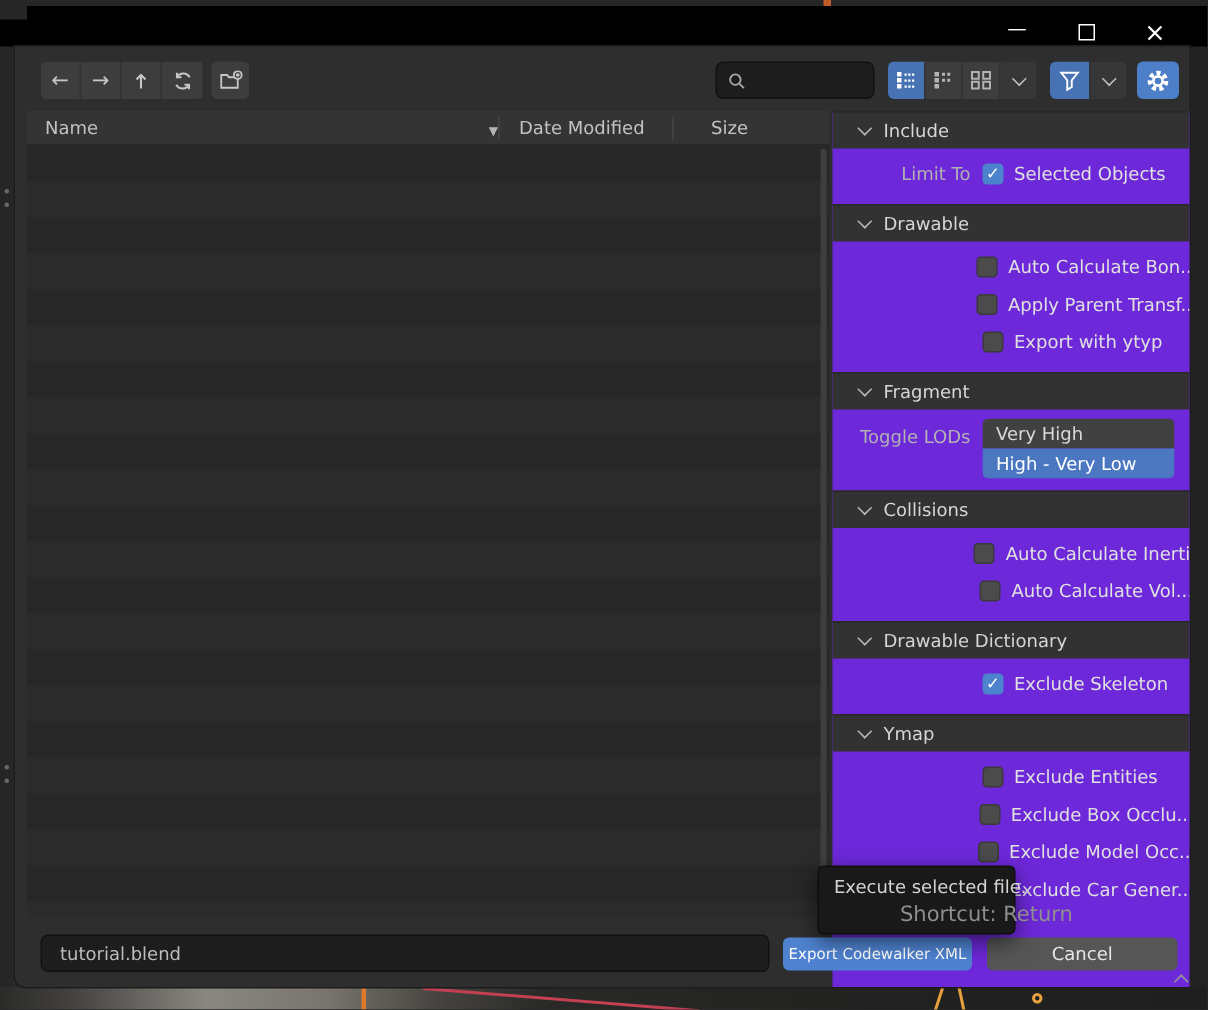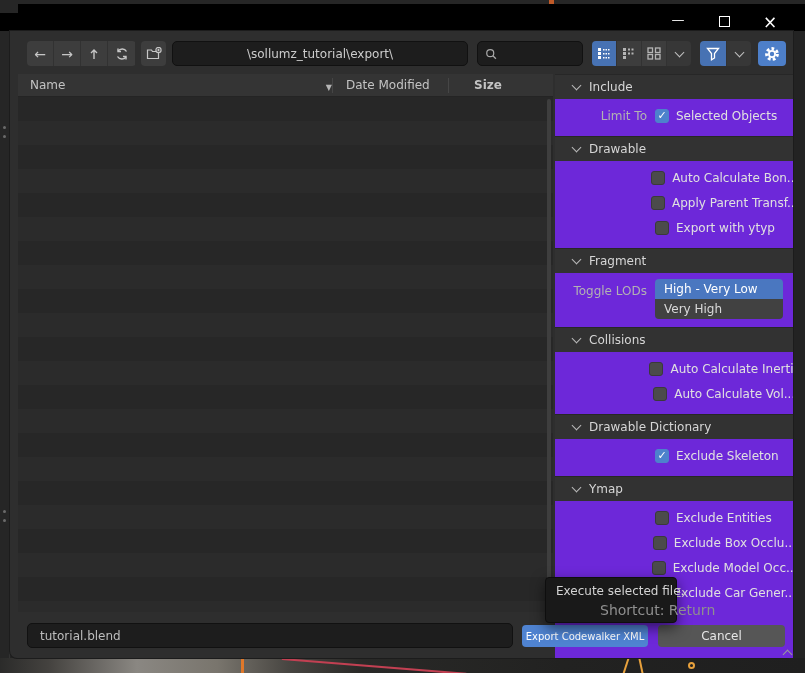--- a/index.html
+++ b/index.html
@@ -66,21 +66,21 @@
   .gear-btn { position:absolute; left:748px; top:10px; width:28px; height:25px; background:#4d7fc9; border-radius:4px; display:flex; align-items:center; justify-content:center; }
   .chev { display:inline-block; width:7px; height:7px; border-right:1.6px solid #c0c0c0; border-bottom:1.6px solid #c0c0c0; transform:rotate(45deg); margin-top:-3px; }
 
   
   .list-header { position:absolute; left:8px; top:43px; width:535px; height:23px; background:#343434;
     display:flex; align-items:center; color:#c3c3c3; border-bottom:1px solid #242424; }
   .col-name { width:314px; padding-left:12px; display:flex; align-items:flex-end; }
   .col-name .sort { margin-left:auto; font-size:8px; color:#b5b5b5; }
   .col-div { width:1px; height:15px; background:#464646; }
   .col-date { width:115px; padding-left:13px; }
-  .col-size { padding-left:25px;font-weight:bold; }
+  .col-size { padding-left:25px; }
   .list-body { position:absolute; left:8px; top:66px; width:535px; height:515px;
     background:repeating-linear-gradient(180deg,#272727 0px,#272727 24px,#2b2b2b 24px,#2b2b2b 48px); }
   .scrollbar { position:absolute; right:2px; top:2px; width:4px; height:508px; background:#3e3e3e; border-radius:2px; }
 
   
   .side-panel { position:absolute; left:545px; top:43px; width:238px; height:584px; background:#6d28d9; overflow:hidden; }
   .sec-hdr { height:25px; background:#323232; display:flex; align-items:center; padding-left:18px; gap:9px; color:#d6d6d6; border-top:1px solid #272727; }
   .sec-hdr .chev { border-color:#b9b9b9; }
   .sec-body { padding:4px 0 8px 0; }
   .p-row { height:25px; display:flex; align-items:center; }
@@ -181,23 +181,20 @@
       </svg>
     </div>
   </div>
   <div class="toolbar-btn newdir-btn">
     <svg width="16" height="14" viewBox="0 0 16 14" fill="none" stroke="#c6c6c6" stroke-width="1.2">
       <path d="M1.5 3.5 V11.5 H12.5 V4.5 H6.5 L5.5 3 H1.5 Z"></path>
       <circle cx="12.5" cy="3" r="2.6" fill="#3d3d3d"></circle>
       <path d="M12.5 1.8 V4.2 M11.3 3 H13.7"></path>
     </svg>
   </div>
-  <div class="path-field">
-    <input readonly="" value="\sollumz_tutorial\export\" style="">
-  </div>
   <div class="search-field">
     <svg width="14" height="14" viewBox="0 0 14 14" fill="none" stroke="#a8a8a8" stroke-width="1.4">
       <circle cx="6" cy="6" r="4"></circle>
         <path d="M9 9 L12.5 12.5"></path>
     </svg>
     <input value="" style="">
   </div>
   <div class="disp-group">
     <div class="tb-cell sel">
       <svg width="15" height="13" viewBox="0 0 15 13" fill="#fff">
@@ -311,25 +308,25 @@
       </div>
     </div>
 
     <div class="sec-hdr">
       <span class="chev"></span>
       <span>Fragment</span>
     </div>
     <div class="sec-body lod-row">
       <span class="p-label">Toggle LODs</span>
       <div class="lod-group">
+        <div class="lod-opt">
+          <span>Very High</span>
+        </div>
         <div class="lod-opt on">
           <span>High - Very Low</span>
-        </div>
-        <div class="lod-opt">
-          <span>Very High</span>
         </div>
       </div>
     </div>
 
     <div class="sec-hdr">
       <span class="chev"></span>
       <span>Collisions</span>
     </div>
     <div class="sec-body">
       <div class="p-row">

